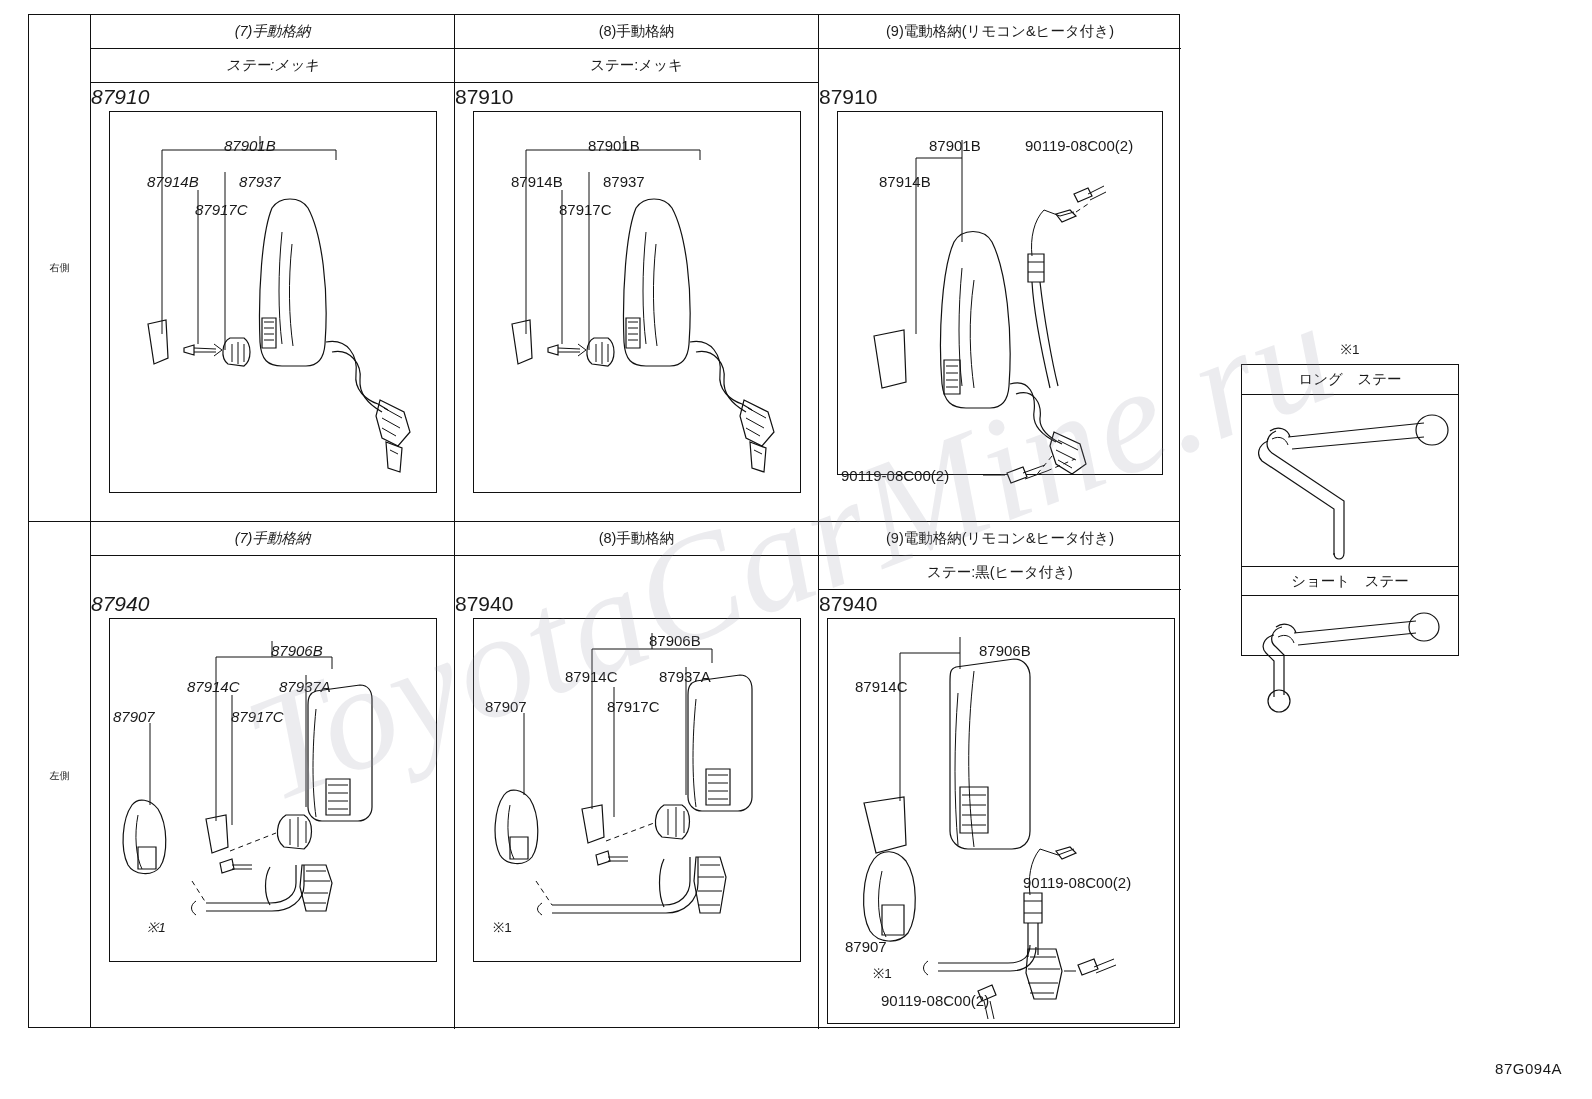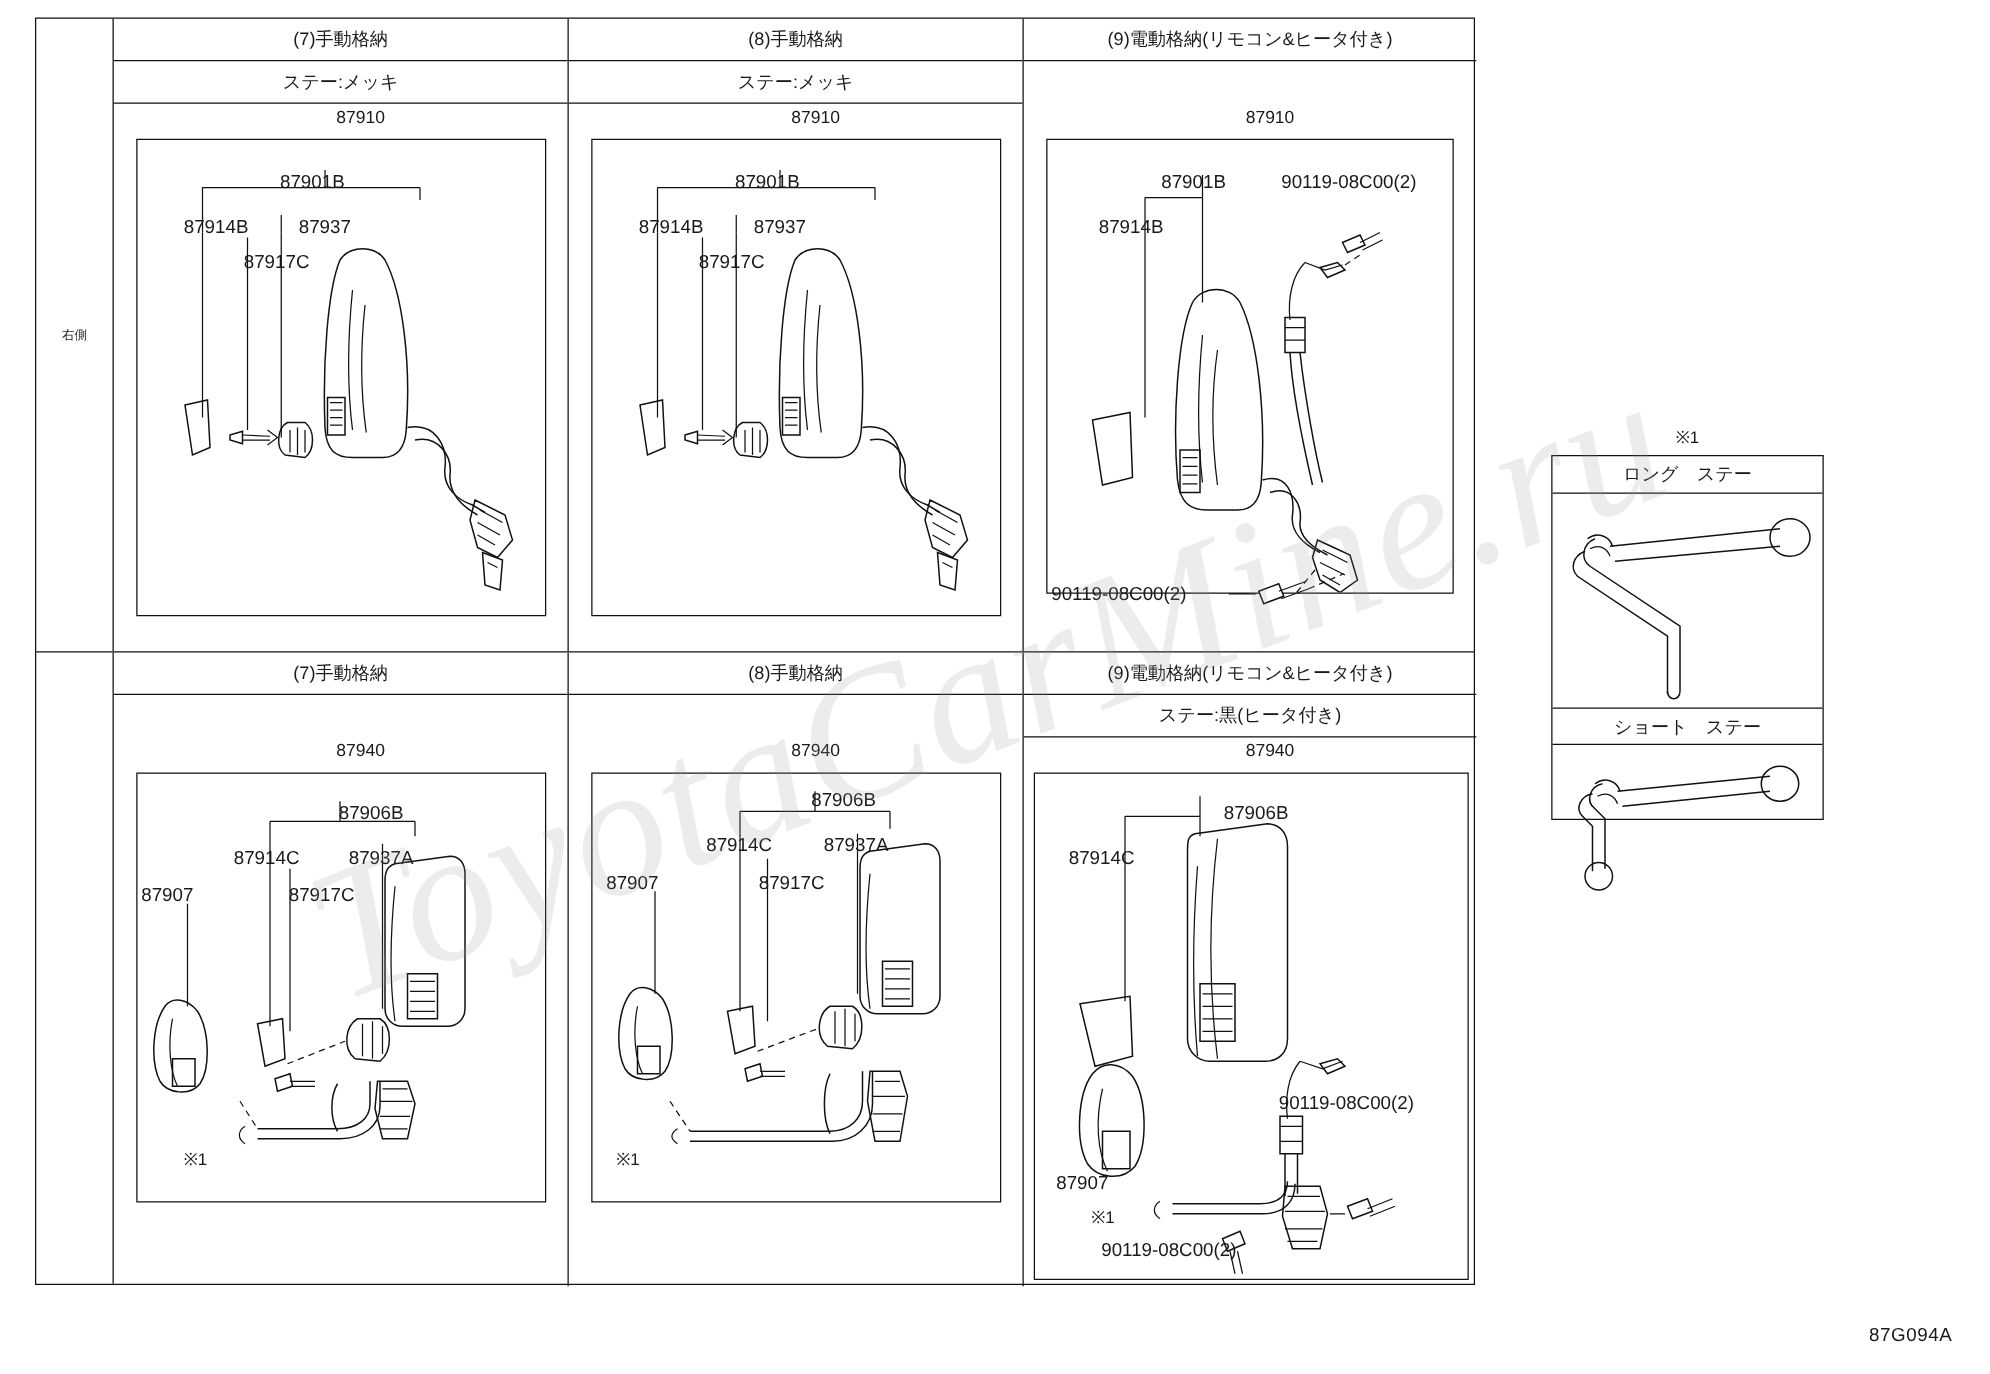--- a/index.html
+++ b/index.html
@@ -81,42 +81,41 @@
   }
   .row.r1 { top: 0; border-bottom: 1.6px solid #111; box-sizing: border-box;}
   .row.r2 { top: 507px; }
 
   .cell {
     position: absolute;
     top: 0;
     height: 100%;
     box-sizing: border-box;
   }
-  .cell.c1 { left: 0;    width: 364px; border-right: 1.6px solid #111; }
+  .cell.c1 { left: 0;    width: 364px; border-right: 1.6px solid #111; font-style: italic; }
   .cell.c2 { left: 364px; width: 364px; border-right: 1.6px solid #111; }
   .cell.c3 { left: 728px; width: 362px; }
 
   .hdr {
     position: absolute;
     left: 0; width: 100%;
     box-sizing: border-box;
     display: flex;
     align-items: center;
     justify-content: center;
     font-size: 14.5px;
     border-bottom: 1.4px solid #111;
   }
   .hdr.h1 { top: 0; height: 34px; }
   .hdr.h2 { top: 34px; height: 34px; }
 
   .partno-top {
     position: absolute;
-    top: 70px; left: 16px; width: 100%;
-    text-align: center;
-    font-size: 14px;
+    top: 70px; left: 0; width: 100%;
+    font-size: 21px;
   }
   .panel {
     position: absolute;
     border: 1.3px solid #111;
     box-sizing: border-box;
   }
   .lbl {
     position: absolute;
     font-size: 15px;
     white-space: nowrap;
@@ -165,20 +164,21 @@
 </style>
 </head>
 <body>
 
 <div class="watermark">ToyotaCarMine.ru</div>
 
 <div class="diagram">
 
   <div class="side-col">
     <div class="side-cell top">右側</div>
+    <div class="side-cell bottom">左側</div>
   </div>
 
   <div class="grid-body">
 
     <div class="row r1">
 
       <div class="cell c1">
         <div class="hdr h1">(7)手動格納</div>
         <div class="hdr h2">ステー:メッキ</div>
         <div class="partno-top">87910</div>

